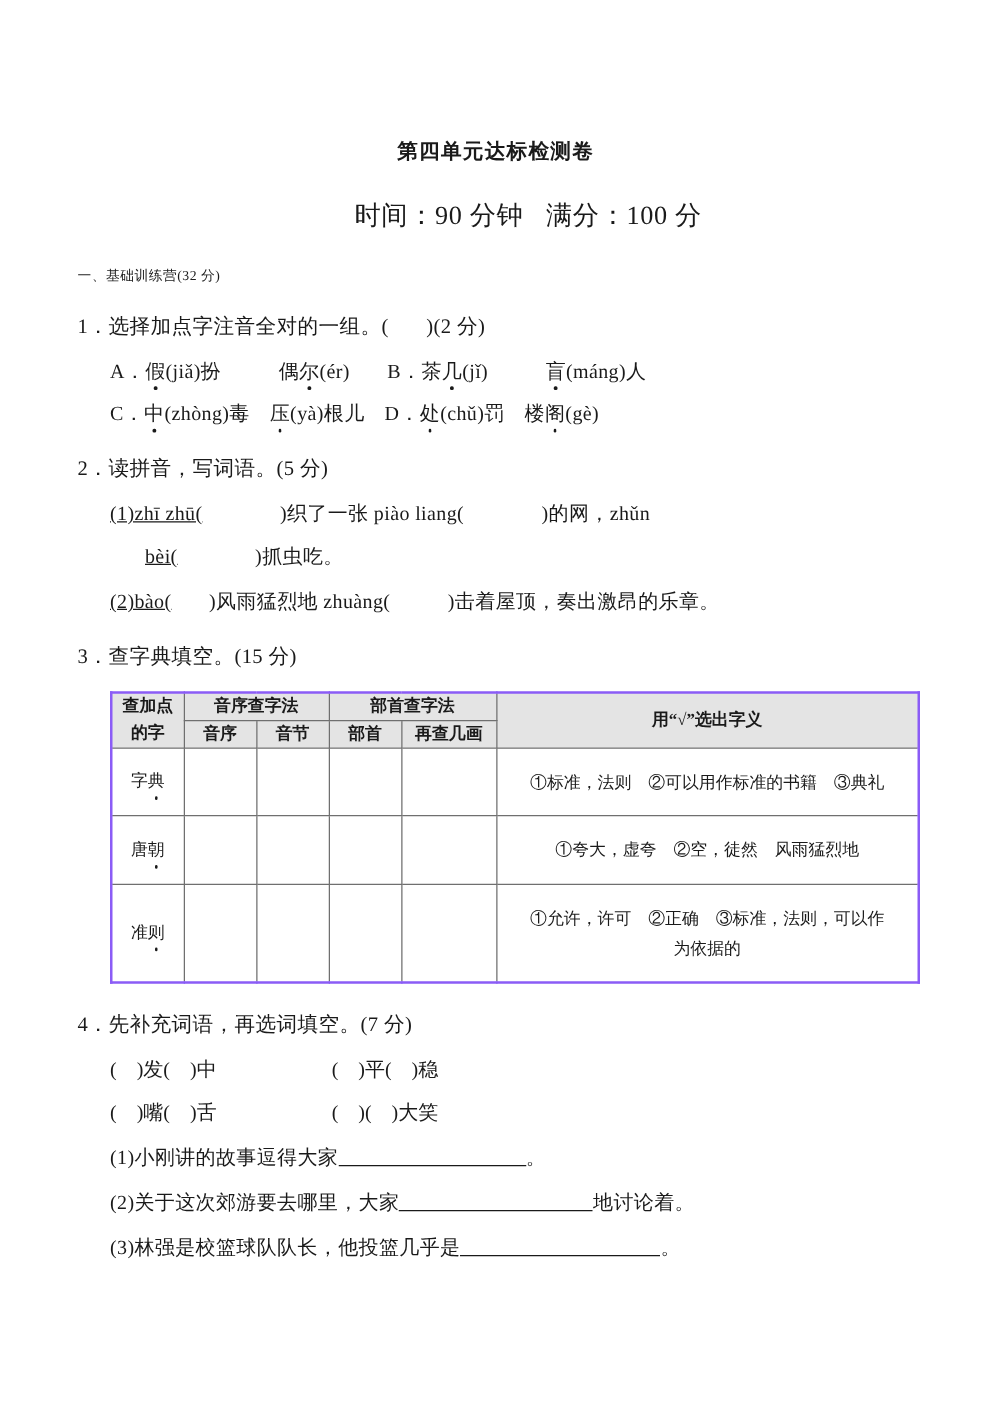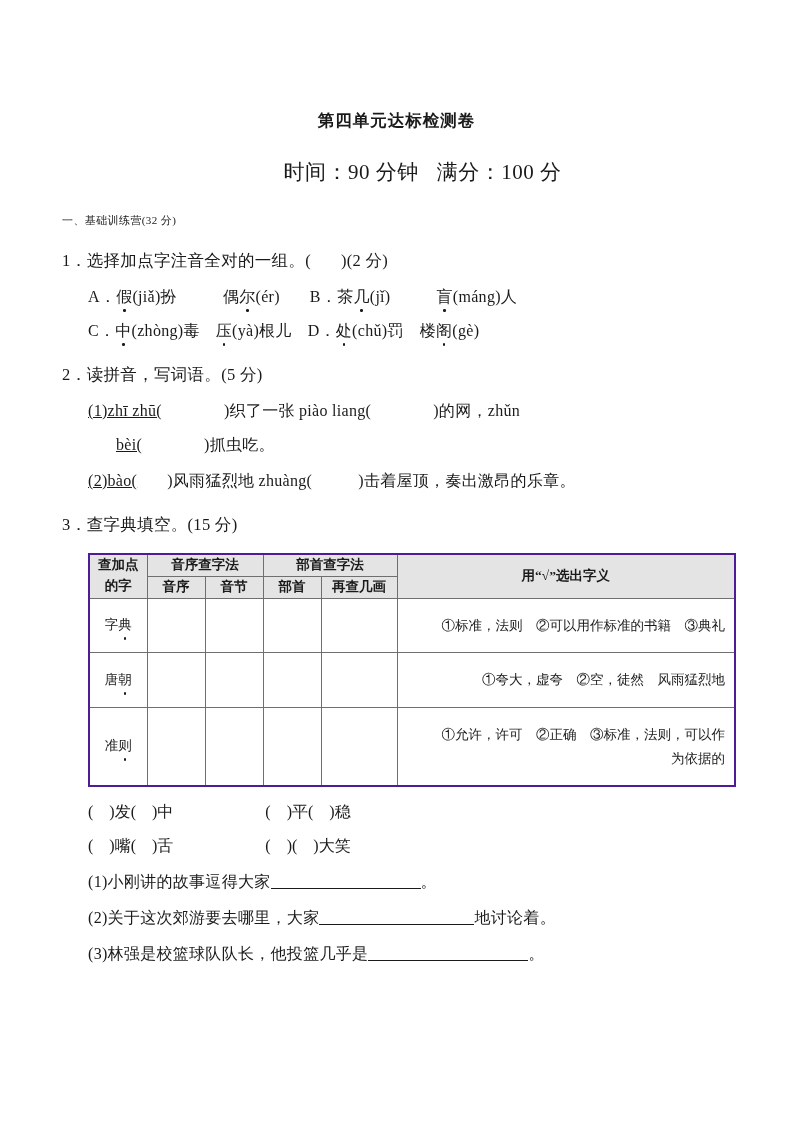--- a/index.html
+++ b/index.html
@@ -100,36 +100,36 @@
 
   
   .table-wrap {
     padding-top: 17px;
     padding-left: 26px;
   }
   table.dict-table {
     border-collapse: collapse;
     width: 646px;
     table-layout: fixed;
-    border: 2px solid #4c1d95;
+    border: 2px solid #8b5cf6;
   }
   table.dict-table td {
     border: 1px solid #6f6f6f;
     font-size: 13.5px;
     text-align: center;
     padding: 0 4px;
     line-height: 1.55;
   }
   table.dict-table td.hd {
     background: #e4e4e4;
     font-weight: bold;
     font-size: 13.5px;
   }
   table.dict-table td.meaning {
-    text-align: right;
+    text-align: center;
     padding: 15px 9px;
     font-size: 13.5px;
     line-height: 1.75;
   }
   table.dict-table td.word {
     font-size: 13.5px;
     height: 38px;
   }
 
   
@@ -241,20 +241,23 @@
           <td></td>
           <td class="meaning">
             <div>①允许，许可　②正确　③标准，法则，可以作</div>
             <div>为依据的</div>
           </td>
         </tr>
       </tbody>
     </table>
   </div>
 
+  <p class="q">
+    <span class="q-num">4．</span><span>先补充词语，再选词填空。(7 分)</span>
+  </p>
 
   <p class="line sub">
     <span class="blank-paren">(　)发(　)中</span><span class="gap-xl"></span><span class="gap-m"></span><span class="blank-paren">(　)平(　)稳</span>
   </p>
 
   <p class="line sub tight">
     <span class="blank-paren">(　)嘴(　)舌</span><span class="gap-xl"></span><span class="gap-m"></span><span class="blank-paren">(　)(　)大笑</span>
   </p>
 
   <p class="line">

